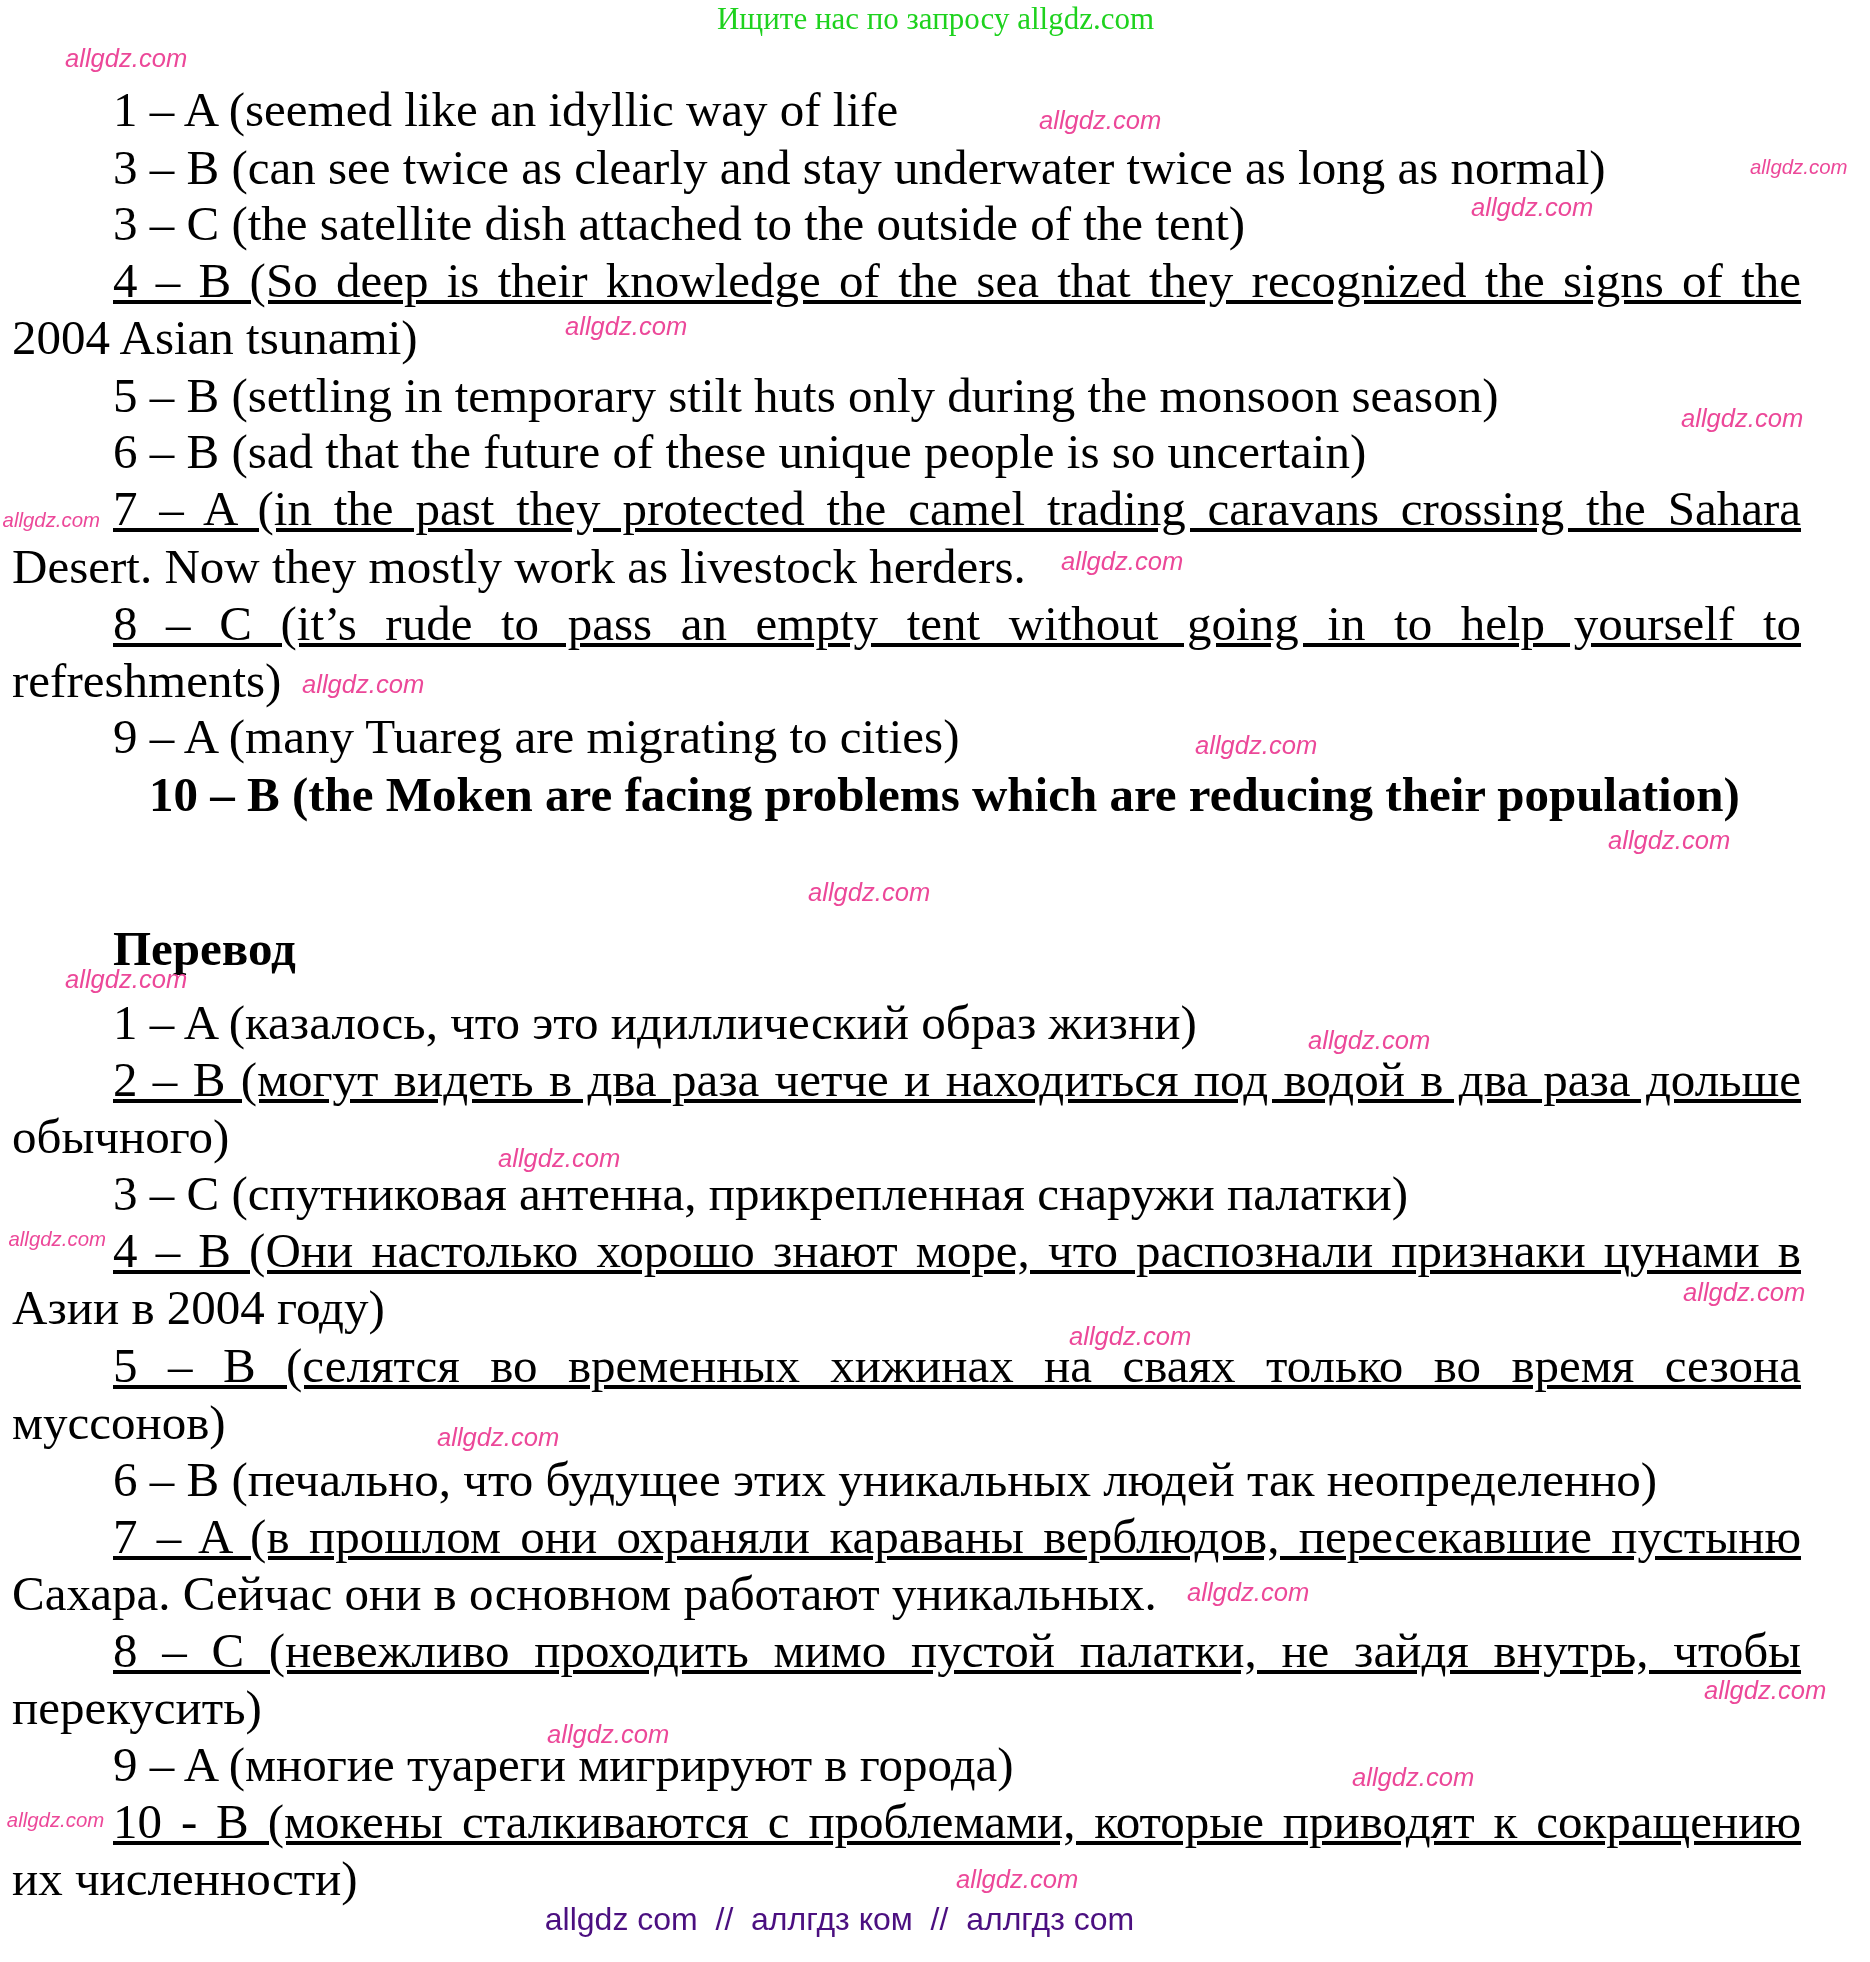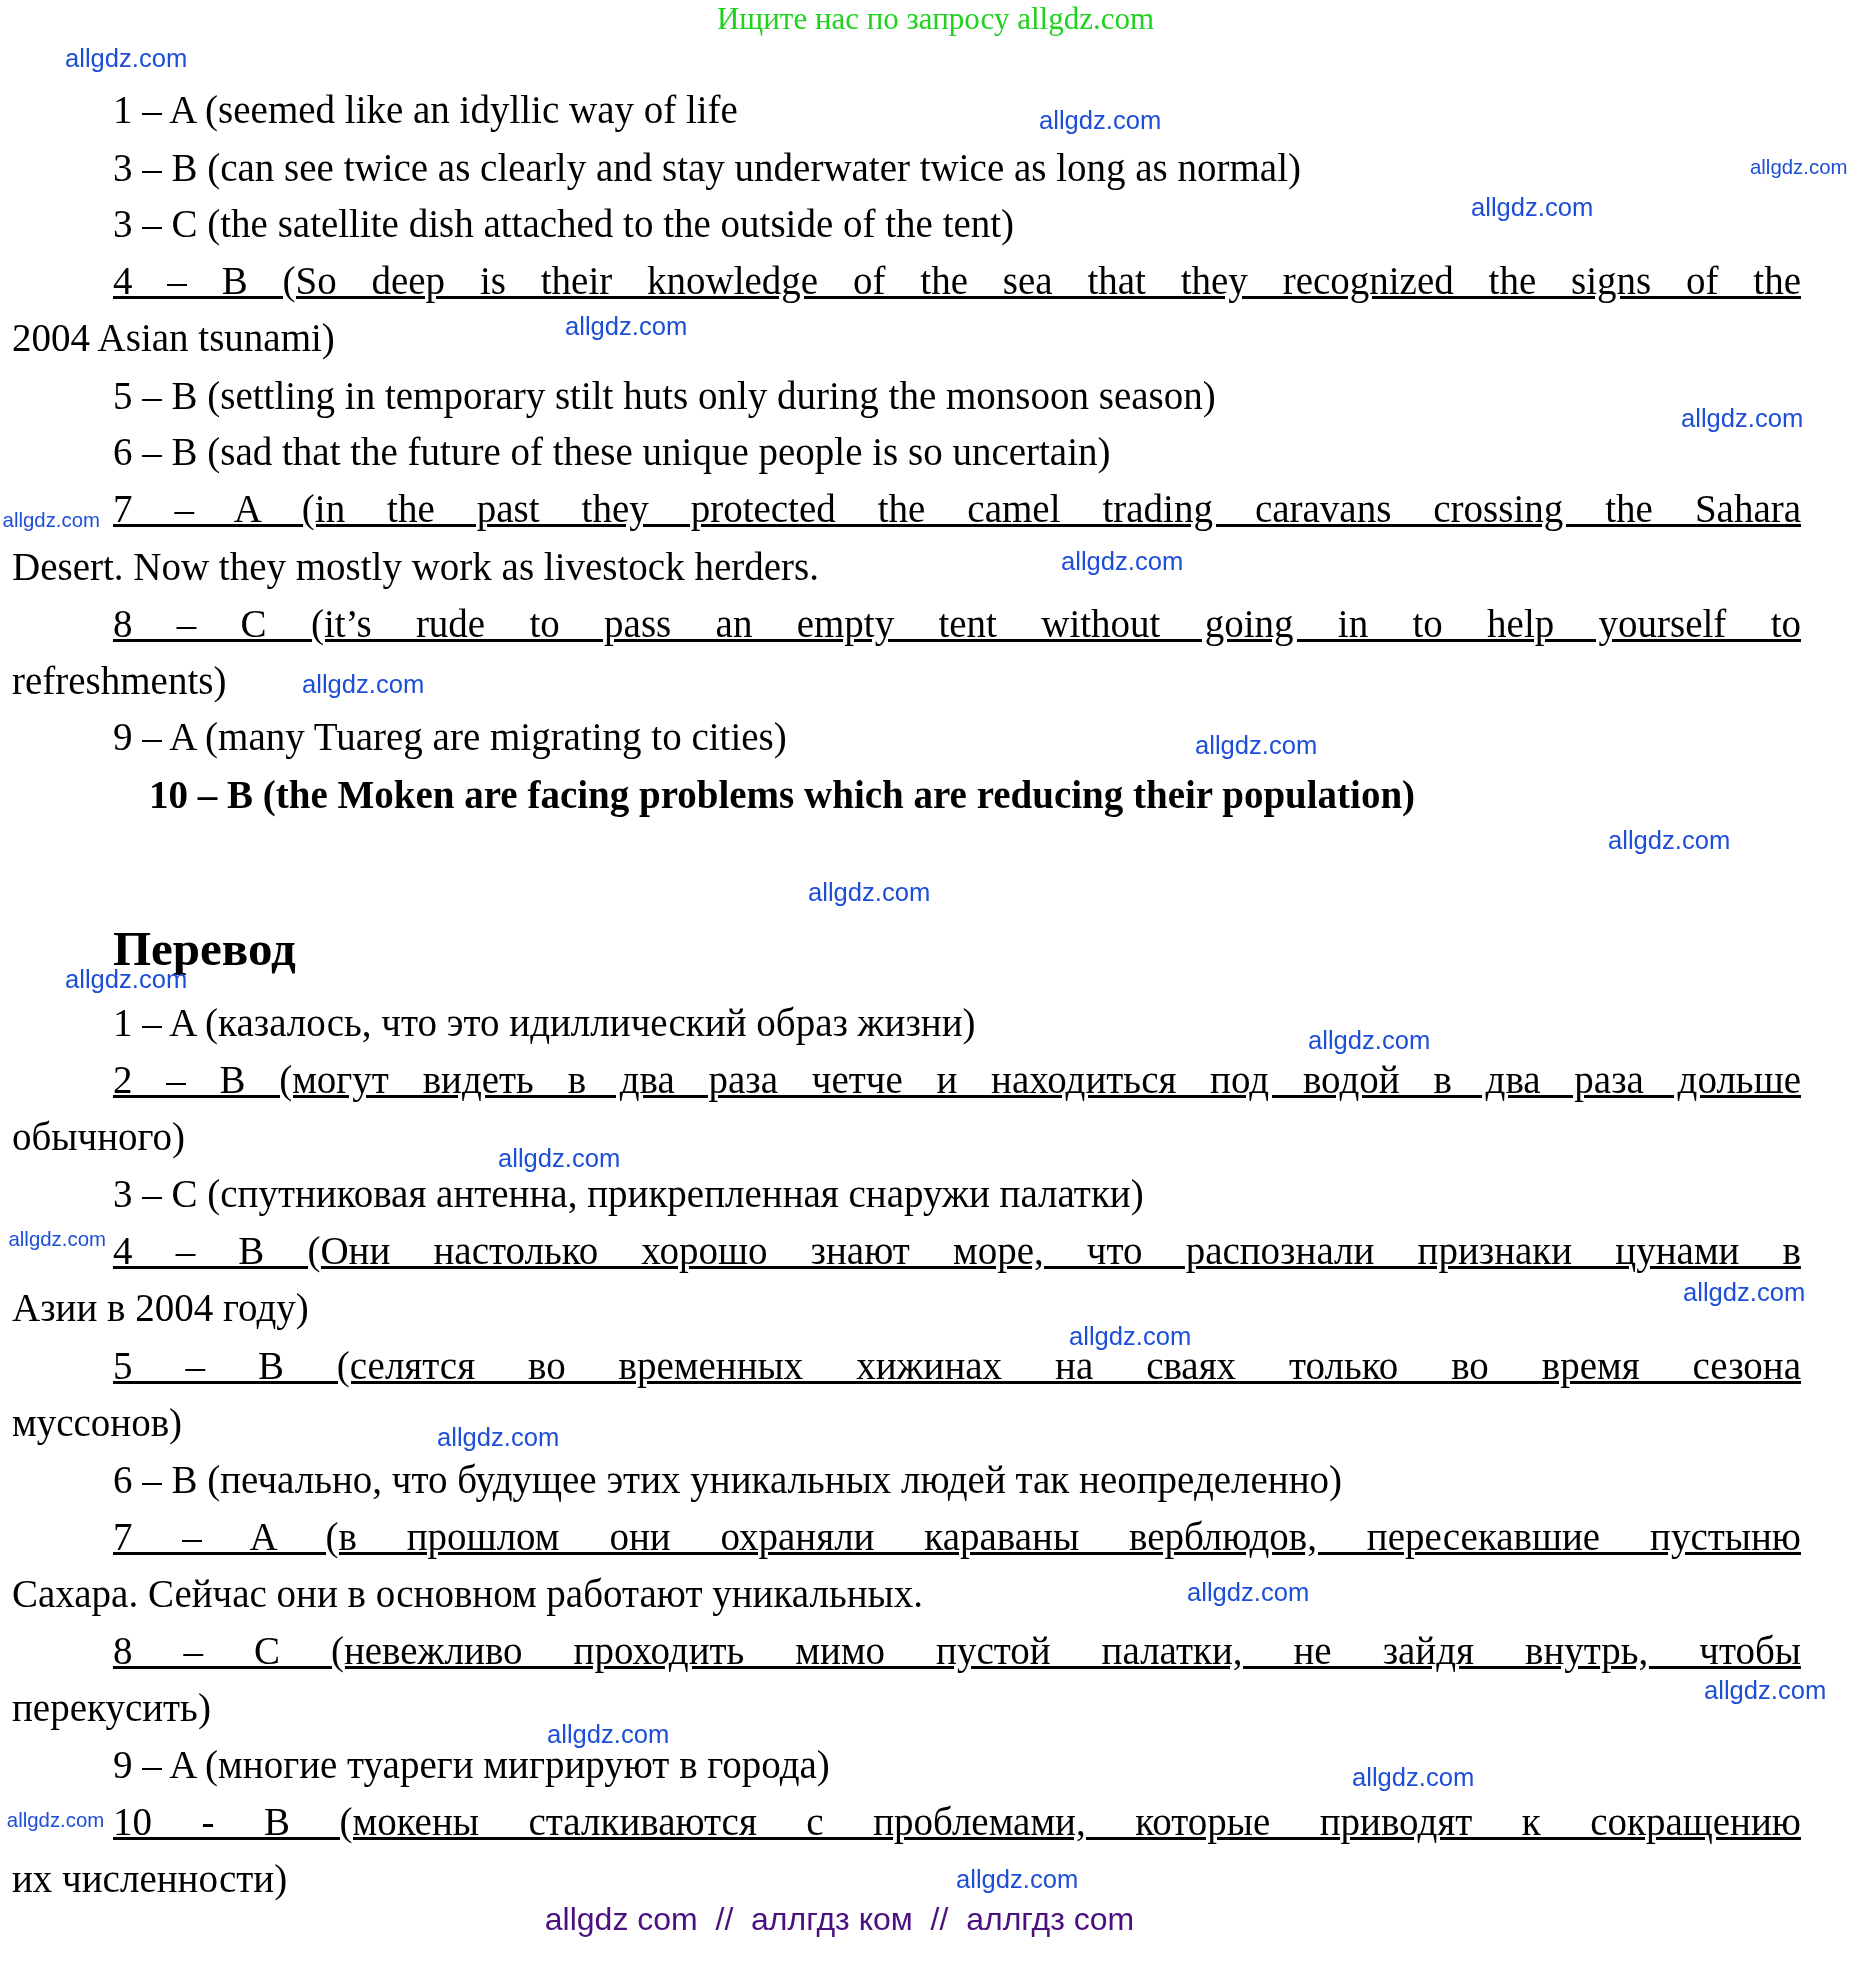--- a/index.html
+++ b/index.html
@@ -40,21 +40,21 @@
     }
     .doc {
       position: absolute;
       left: 12px;
       top: 82px;
       width: 1789px;
     }
     .line {
       position: absolute;
       left: 0;
-      font-size: 39px;
+      font-size: 49px;
       line-height: 56px;
       white-space: nowrap;
     }
     .indent { left: 101px; }
     .justify {
       width: 1688px;
       text-align: justify;
       text-align-last: justify;
       text-decoration: underline;
     }
@@ -65,22 +65,23 @@
       font-size: 49px;
       font-weight: bold;
       line-height: 56px;
       margin-top: 40px;
     }
     .wm {
       position: absolute;
       font-family: "Liberation Sans", "DejaVu Sans", sans-serif;
       font-size: 25.6px;
       line-height: 29px;
-      color: #1d4ed8;
+      color: #ec4899;
       white-space: nowrap;
+      font-style: italic;
     }
     .wm.small { font-size: 20.4px; line-height: 24px; }
   </style>
 </head>
 <body>
 
 <div class="banner">Ищите нас по запросу allgdz.com</div>
 
 <div class="doc">
 

